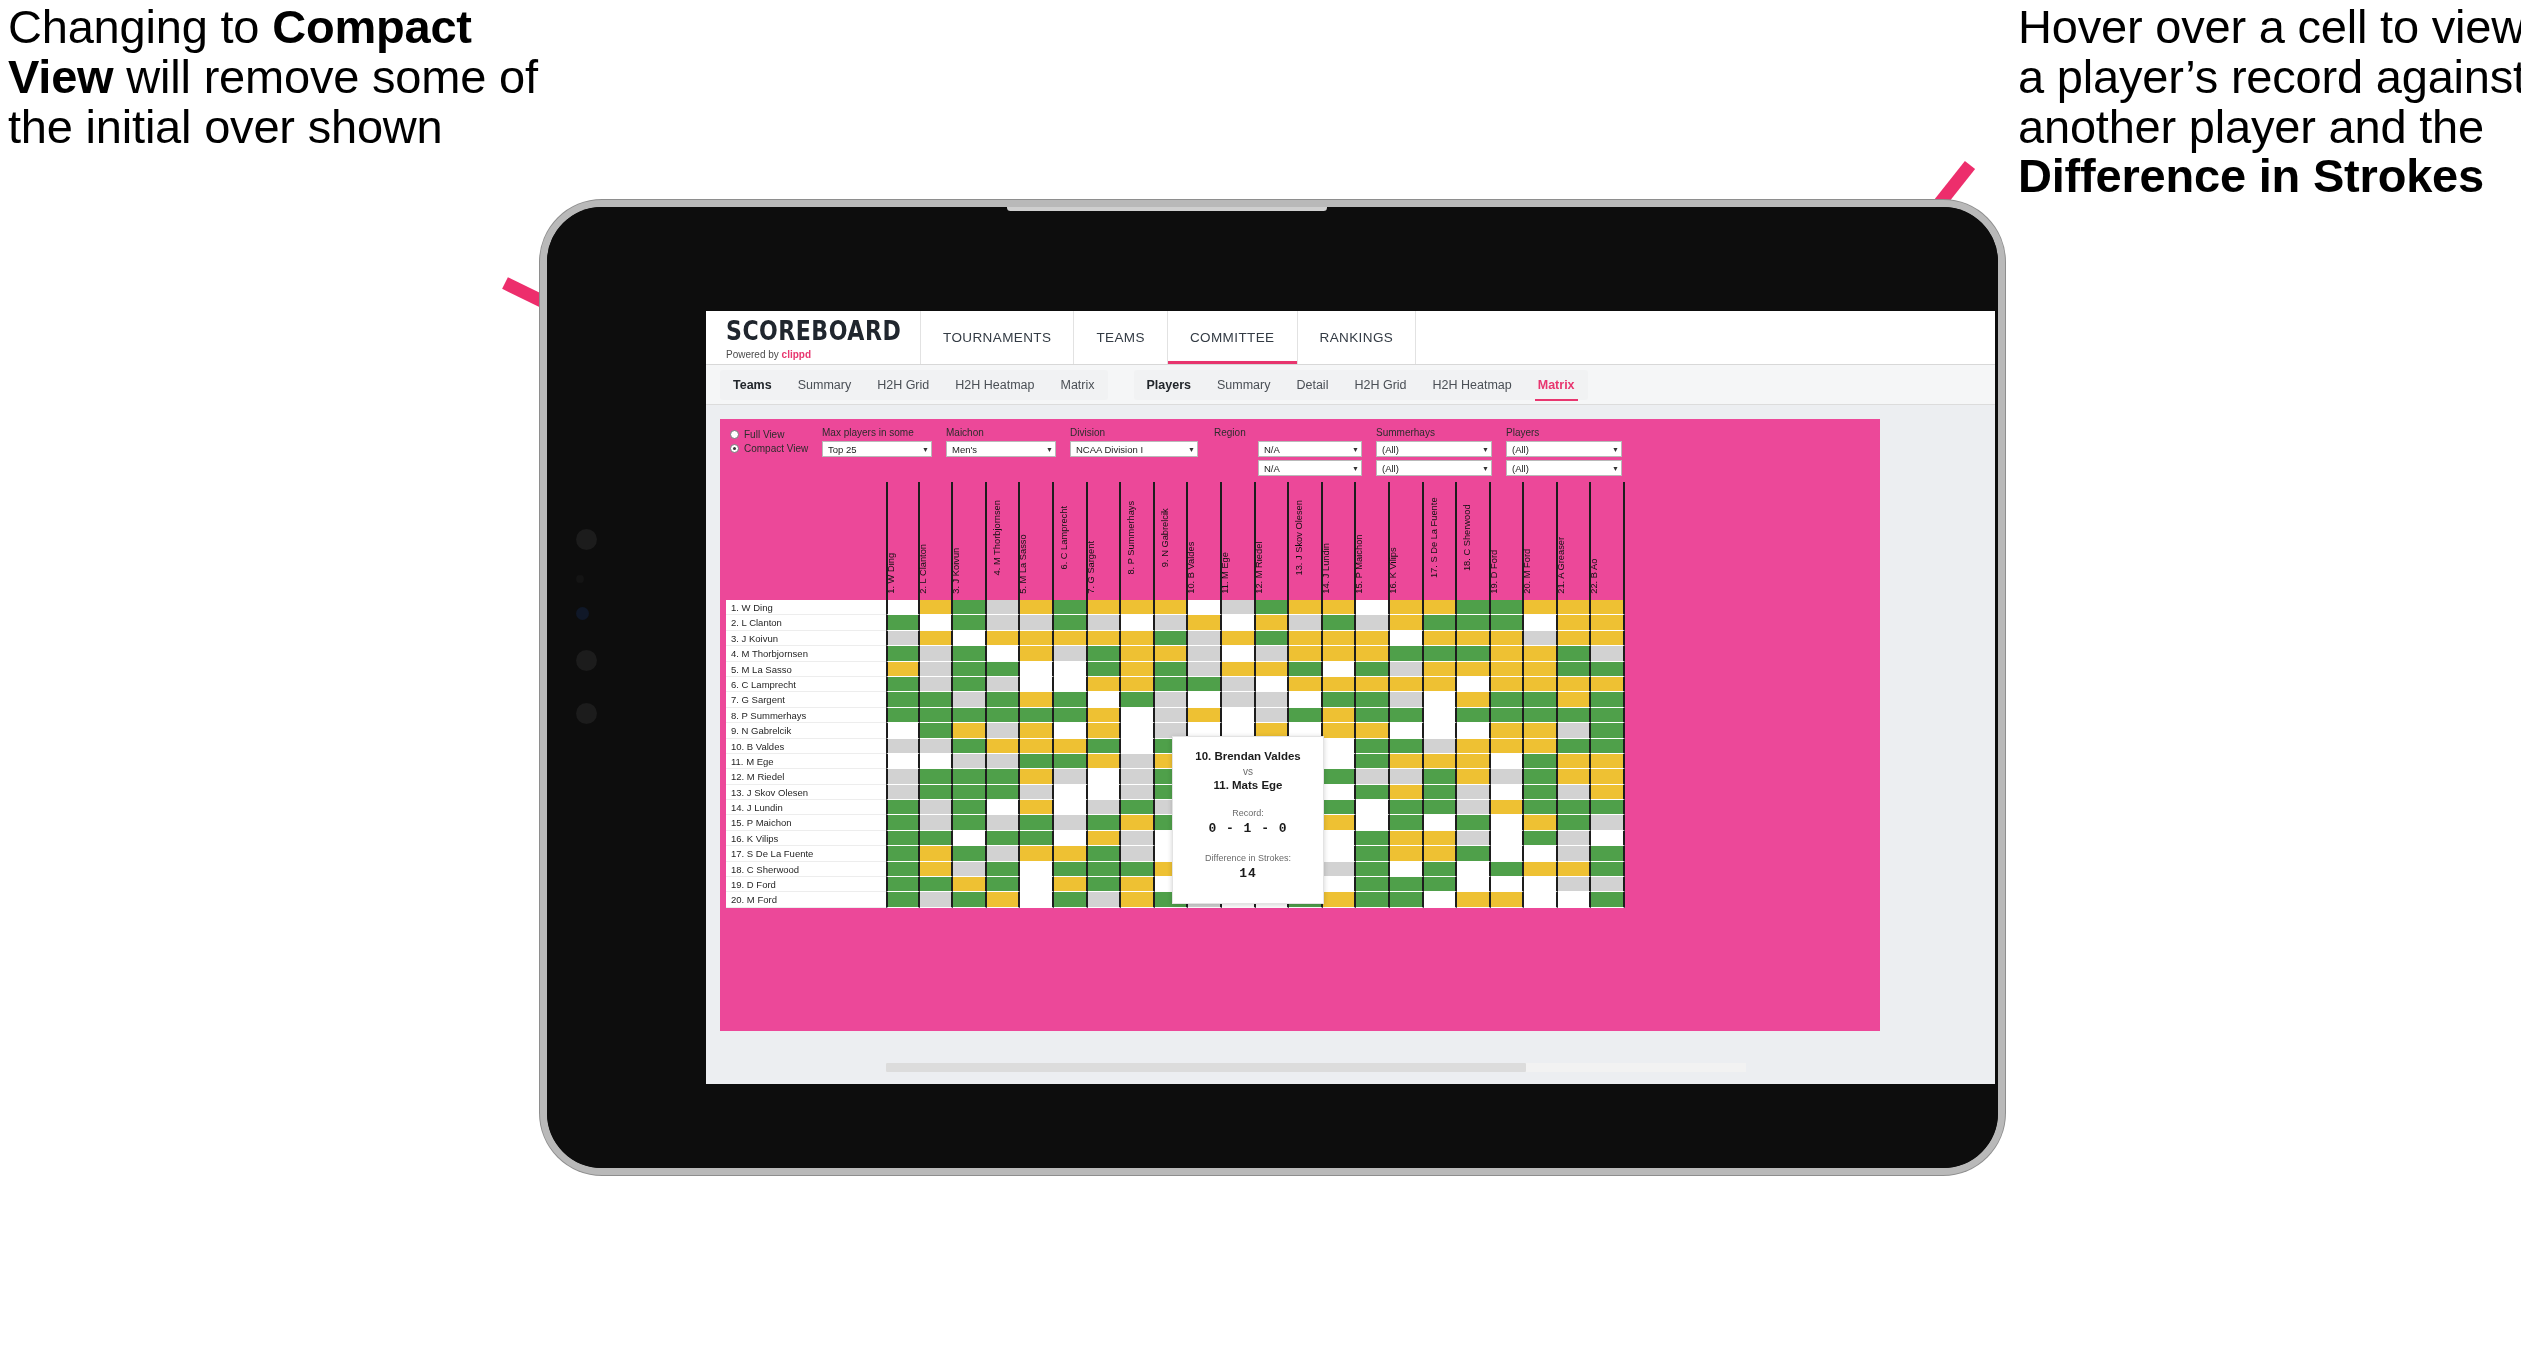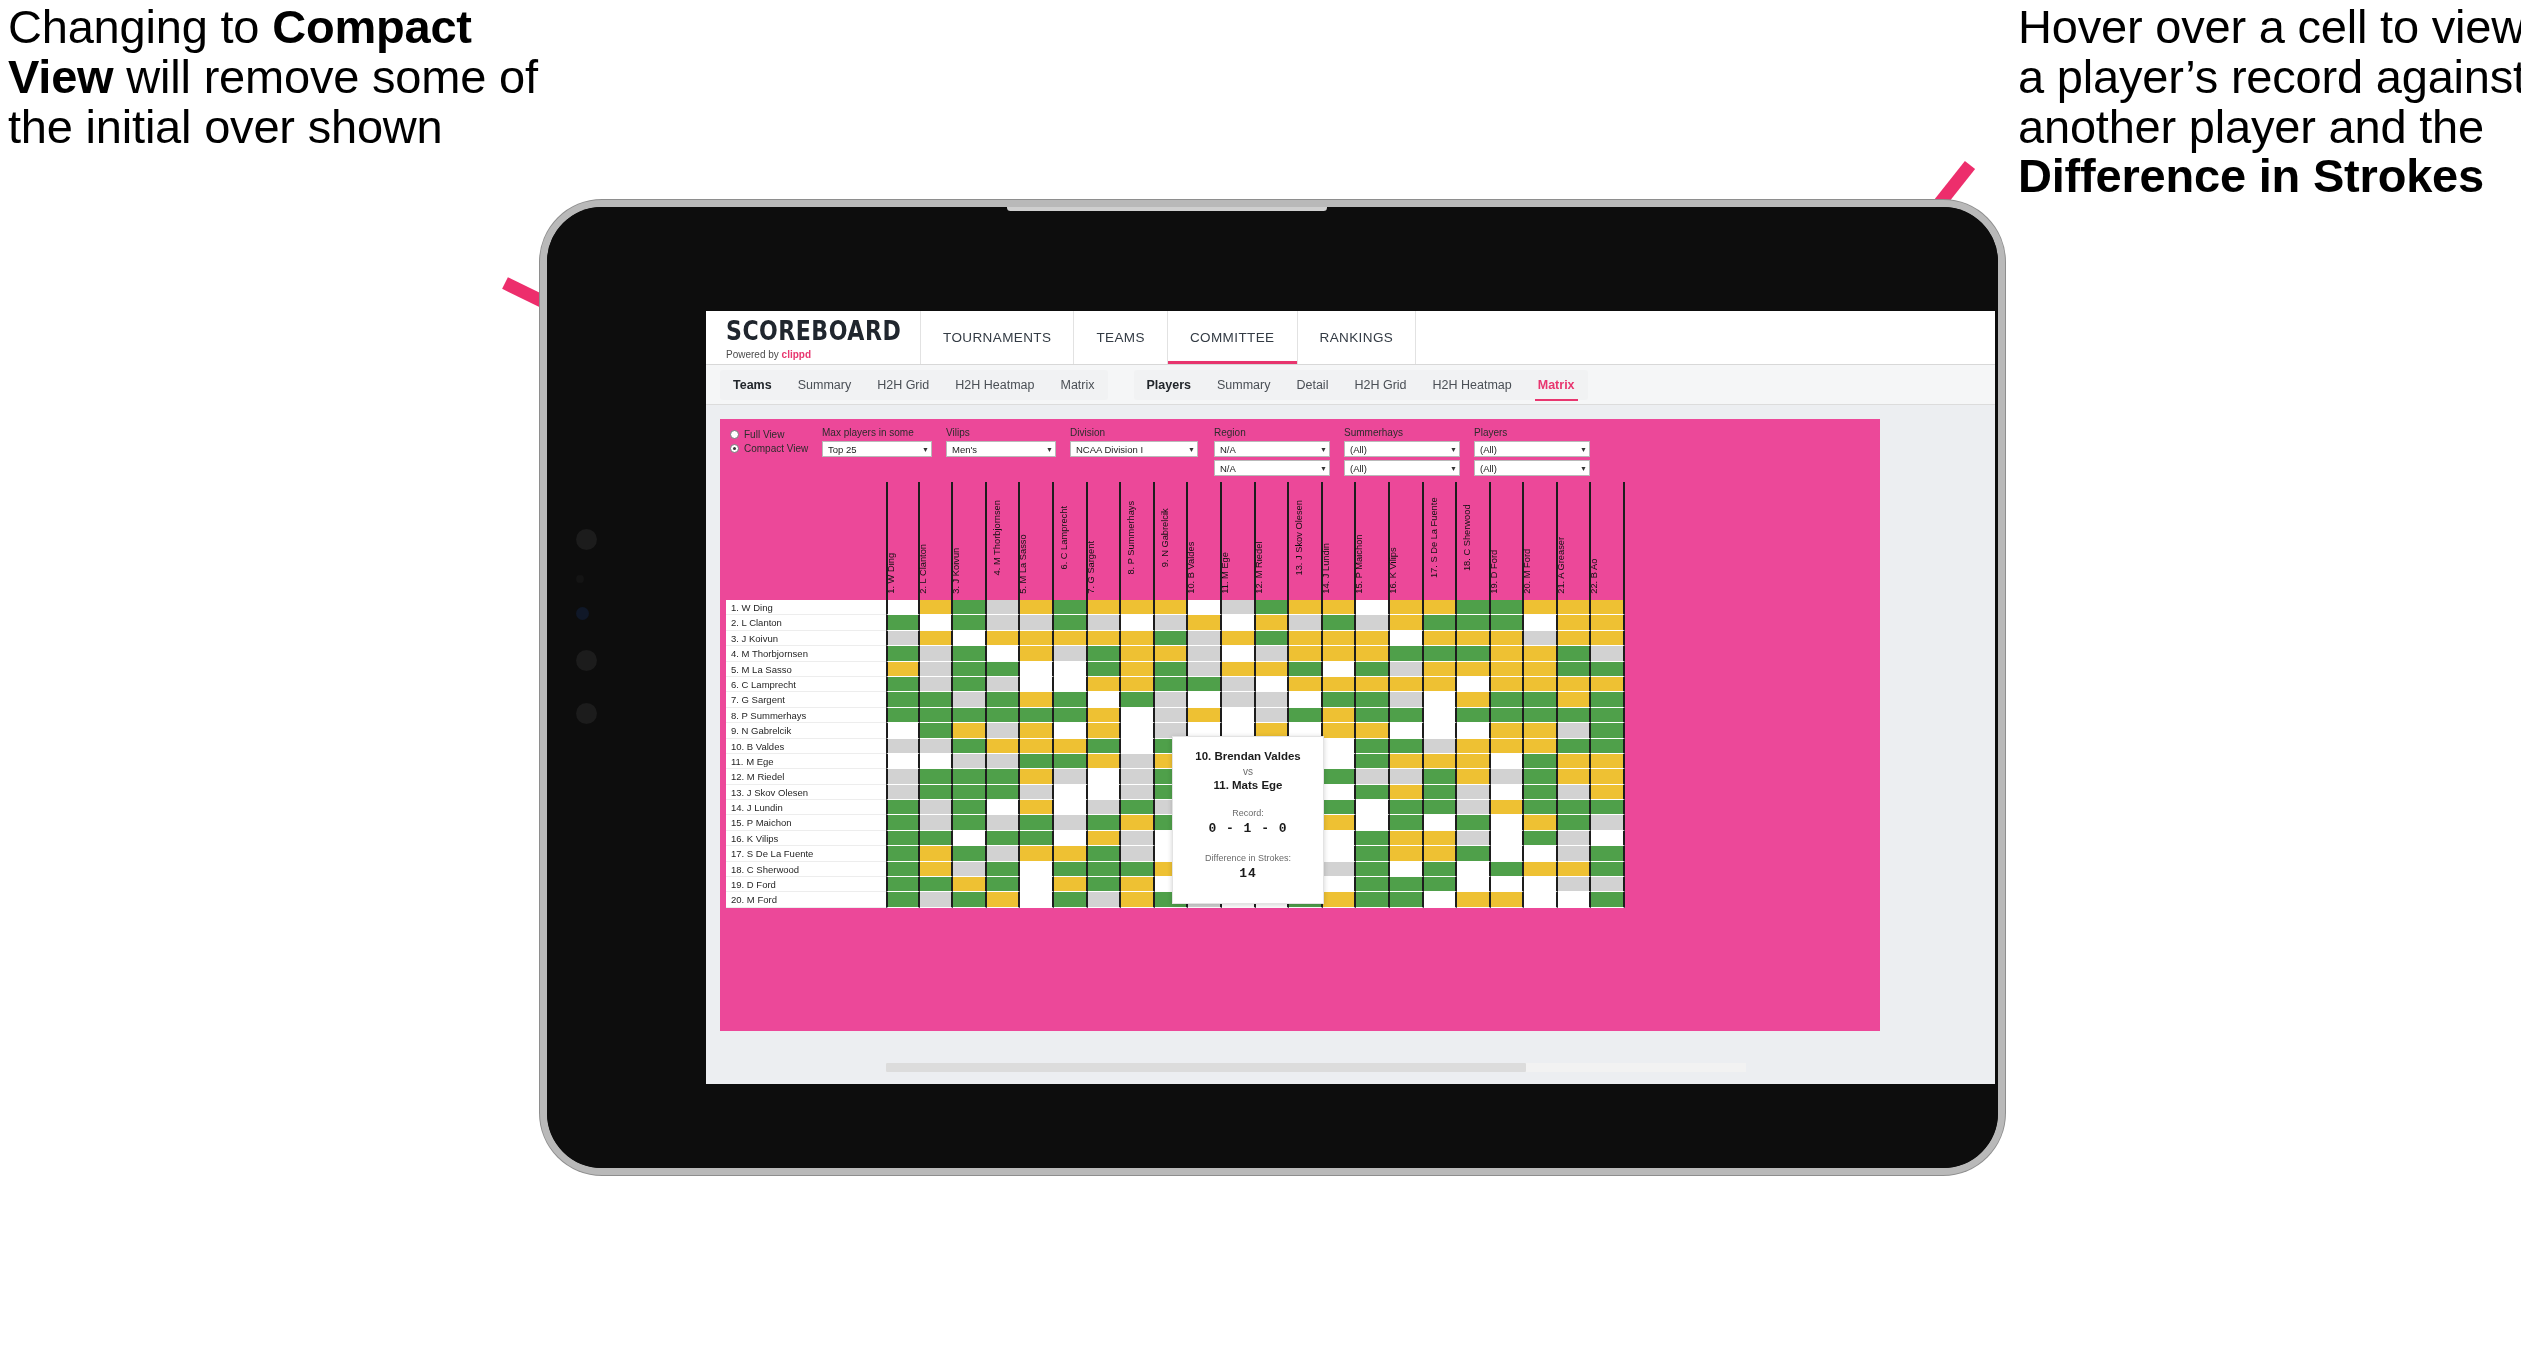--- a/index.html
+++ b/index.html
@@ -118,21 +118,21 @@
   .fgroup.wide { margin-right: 16px; }
   .flabel { font-size: 10px; color:#2c2c2c; margin-bottom:3px; white-space:nowrap; }
   .fselect {
     height: 16px; border:1px solid #b9b9b9; background:#fff;
     font-size:9.5px; color:#222; display:flex; align-items:center;
     padding:0 2px 0 5px; justify-content:space-between; cursor:pointer;
   }
   .fselect + .fselect { margin-top: 3px; }
   .caret { font-size:7px; color:#333; margin-left:6px; }
   .w-max { width: 110px; } .w-gen { width: 110px; }
-  .w-div { width: 128px; } .w-reg { width: 116px; }
+  .w-div { width: 128px; } .w-reg { width: 104px; margin-left: 44px; }
   .w-con { width: 116px; } .w-pla { width: 116px; }
 
   
   #matrix-wrap { position:relative; padding: 2px 0 0 6px; }
   #matrix { position:relative; width: 1030px; }
   .mrow { display:flex; }
   .rowlabel {
     width: 160px; flex:none; font-size: 9.5px; color:#1f1f1f;
     padding-left: 5px; height: 15.4px; line-height: 15.4px;
     border-bottom: 1px solid #ededed; background:#fff; white-space:nowrap;
@@ -258,21 +258,21 @@
 
             <div class="fgroup">
               <div class="flabel">Max players in some</div>
               <div class="fselect w-max">
                 <span>Top 25</span>
                 <span class="caret">▼</span>
               </div>
             </div>
 
             <div class="fgroup">
-              <div class="flabel">Vilips</div>
+              <div class="flabel">Maichon</div>
               <div class="fselect w-gen">
                 <span>Men's</span>
                 <span class="caret">▼</span>
               </div>
             </div>
 
             <div class="fgroup wide">
               <div class="flabel">Division</div>
               <div class="fselect w-div">
                 <span>NCAA Division I</span>

